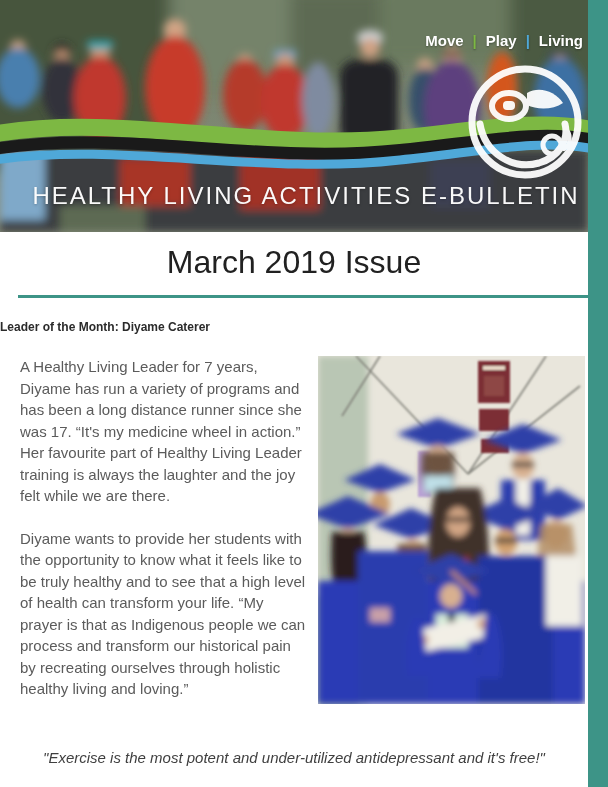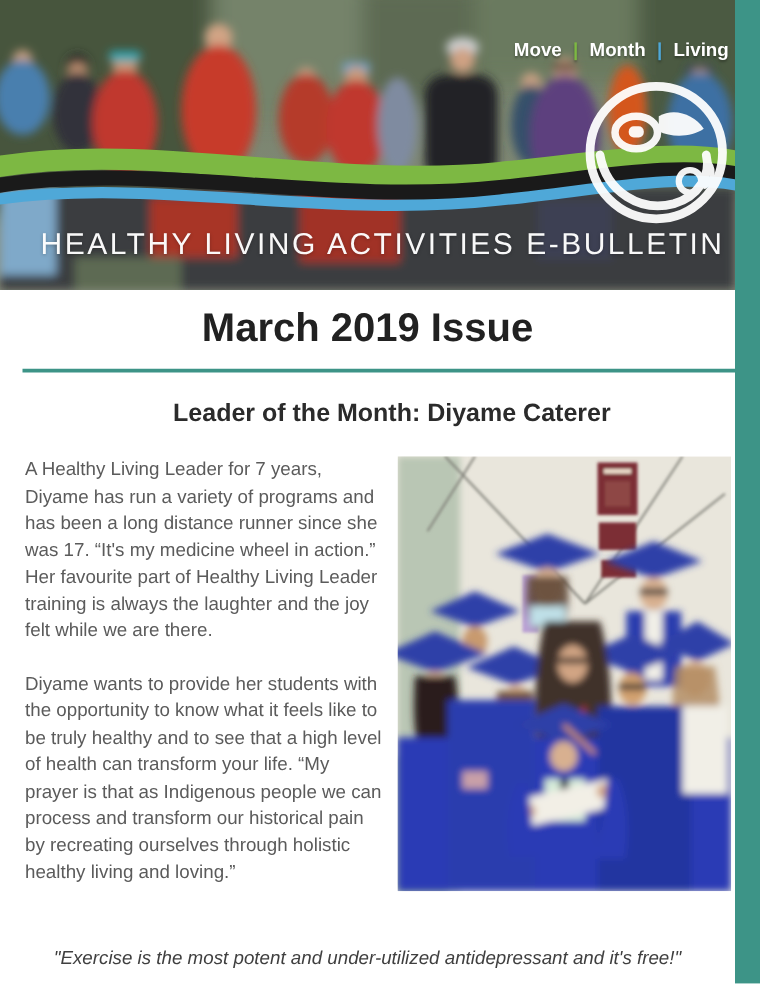--- a/index.html
+++ b/index.html
@@ -18,24 +18,24 @@
   .hero-nav a { color: #ffffff; text-decoration: none; cursor: pointer; }
   .sep { font-weight: bold; }
   .sep-green { color: #7db843; }
   .sep-blue  { color: #4fa8d8; }
   .hero-title { position: absolute; left: 12px; bottom: 22px; width: 100%; text-align: center;
                 color: rgba(255,255,255,0.97); font-size: 24px; font-weight: 400; letter-spacing: 2px;
                 text-shadow: 0 1px 3px rgba(0,0,0,.25); }
 
   
   .issue-title { margin: 12px 0 14px 0; width: 588px; text-align: center;
-                 font-size: 32px; font-weight: bold; color: #212121; }
+                 font-size: 32px; font-weight: normal; color: #212121; }
   .teal-rule { border: none; height: 3px; background: #3d9487; margin: 0 5px 0 18px; }
-  .article-heading { margin-top: 22px; width: 588px; text-align: center;
-                     font-size: 20px; font-weight: bold; color: #2b2b2b; padding-left: 39px; }
+  .article-heading { margin-top: 22px; width: 588px; 
+                     font-size: 12px; font-weight: bold; color: #2b2b2b; }
   .columns { display: flex; margin-top: 22px; padding-left: 20px; gap: 8px; }
   .col-text { width: 290px; font-size: 15px; line-height: 21.5px; color: #5b5b5b; }
   .col-text p { margin: 0 0 21px 0; }
   .col-photo { width: 267px; height: 348px; flex: 0 0 267px; overflow: hidden; }
   .col-photo svg { display: block; }
   .quote { margin-top: 28px; width: 588px; text-align: center;
            font-style: italic; font-size: 15px; color: #3f3f3f; }
 </style>
 </head>
 <body>
@@ -119,21 +119,21 @@
           <rect x="-22" y="-21" width="12" height="9" rx="4" fill="#ffffff" stroke="none"></rect>
           <path d="M2,-29 C14,-36 30,-31 38,-19 C28,-12 12,-12 2,-17 Z" fill="#ffffff" stroke="none"></path>
           <path d="M-45,2 C-40,32 -12,48 14,41 C34,35 44,18 40,2" stroke-width="7"></path>
           <circle cx="27" cy="23" r="9" stroke-width="5"></circle>
           <path d="M40,6 C47,12 46,22 39,27" stroke-width="4"></path>
         </g>
       </svg>
       <nav class="hero-nav">
         <a>Move</a>
         <span class="sep sep-green">|</span>
-        <a>Month</a>
+        <a>Play</a>
         <span class="sep sep-blue">|</span>
         <a>Living</a>
       </nav>
       <div class="hero-title">HEALTHY LIVING ACTIVITIES E-BULLETIN</div>
     </header>
 
     <h1 class="issue-title">March 2019 Issue</h1>
     <hr class="teal-rule">
 
     <h2 class="article-heading">Leader of the Month: Diyame Caterer</h2>

